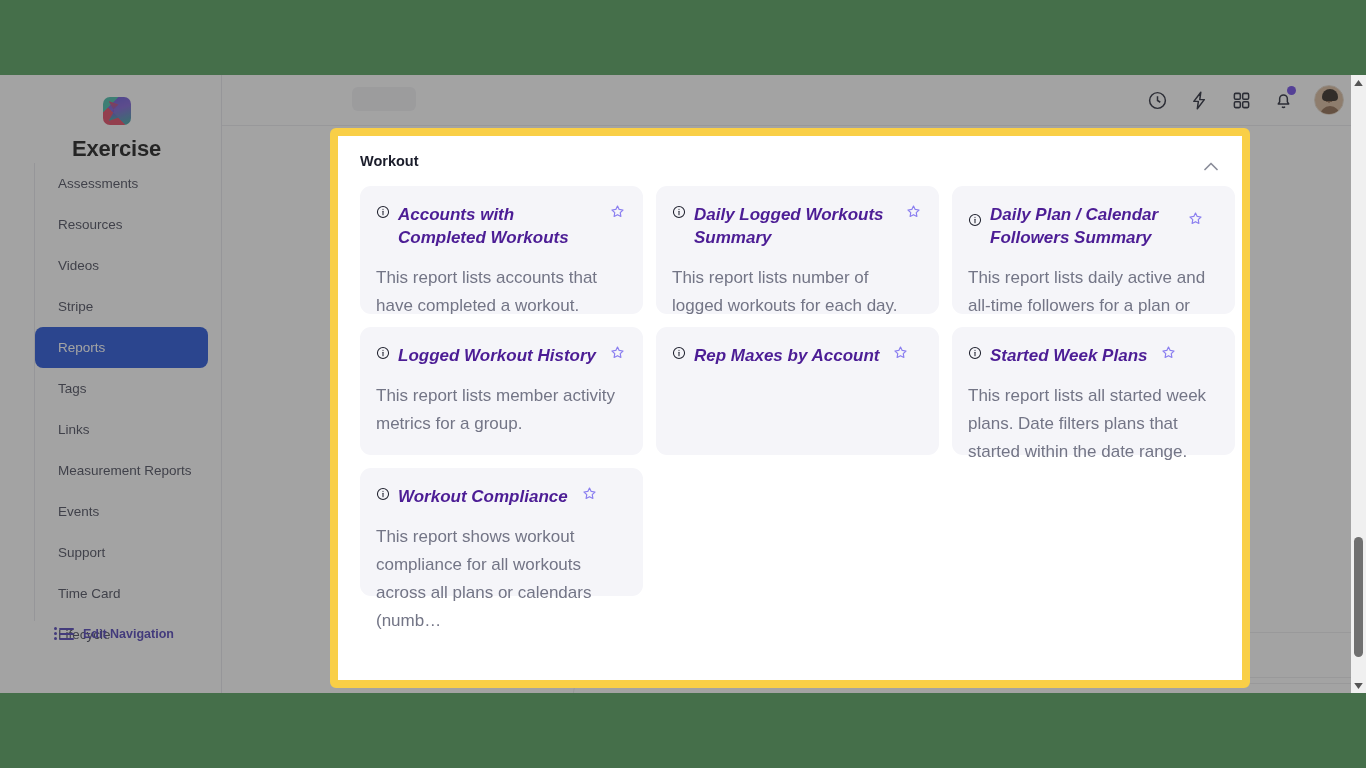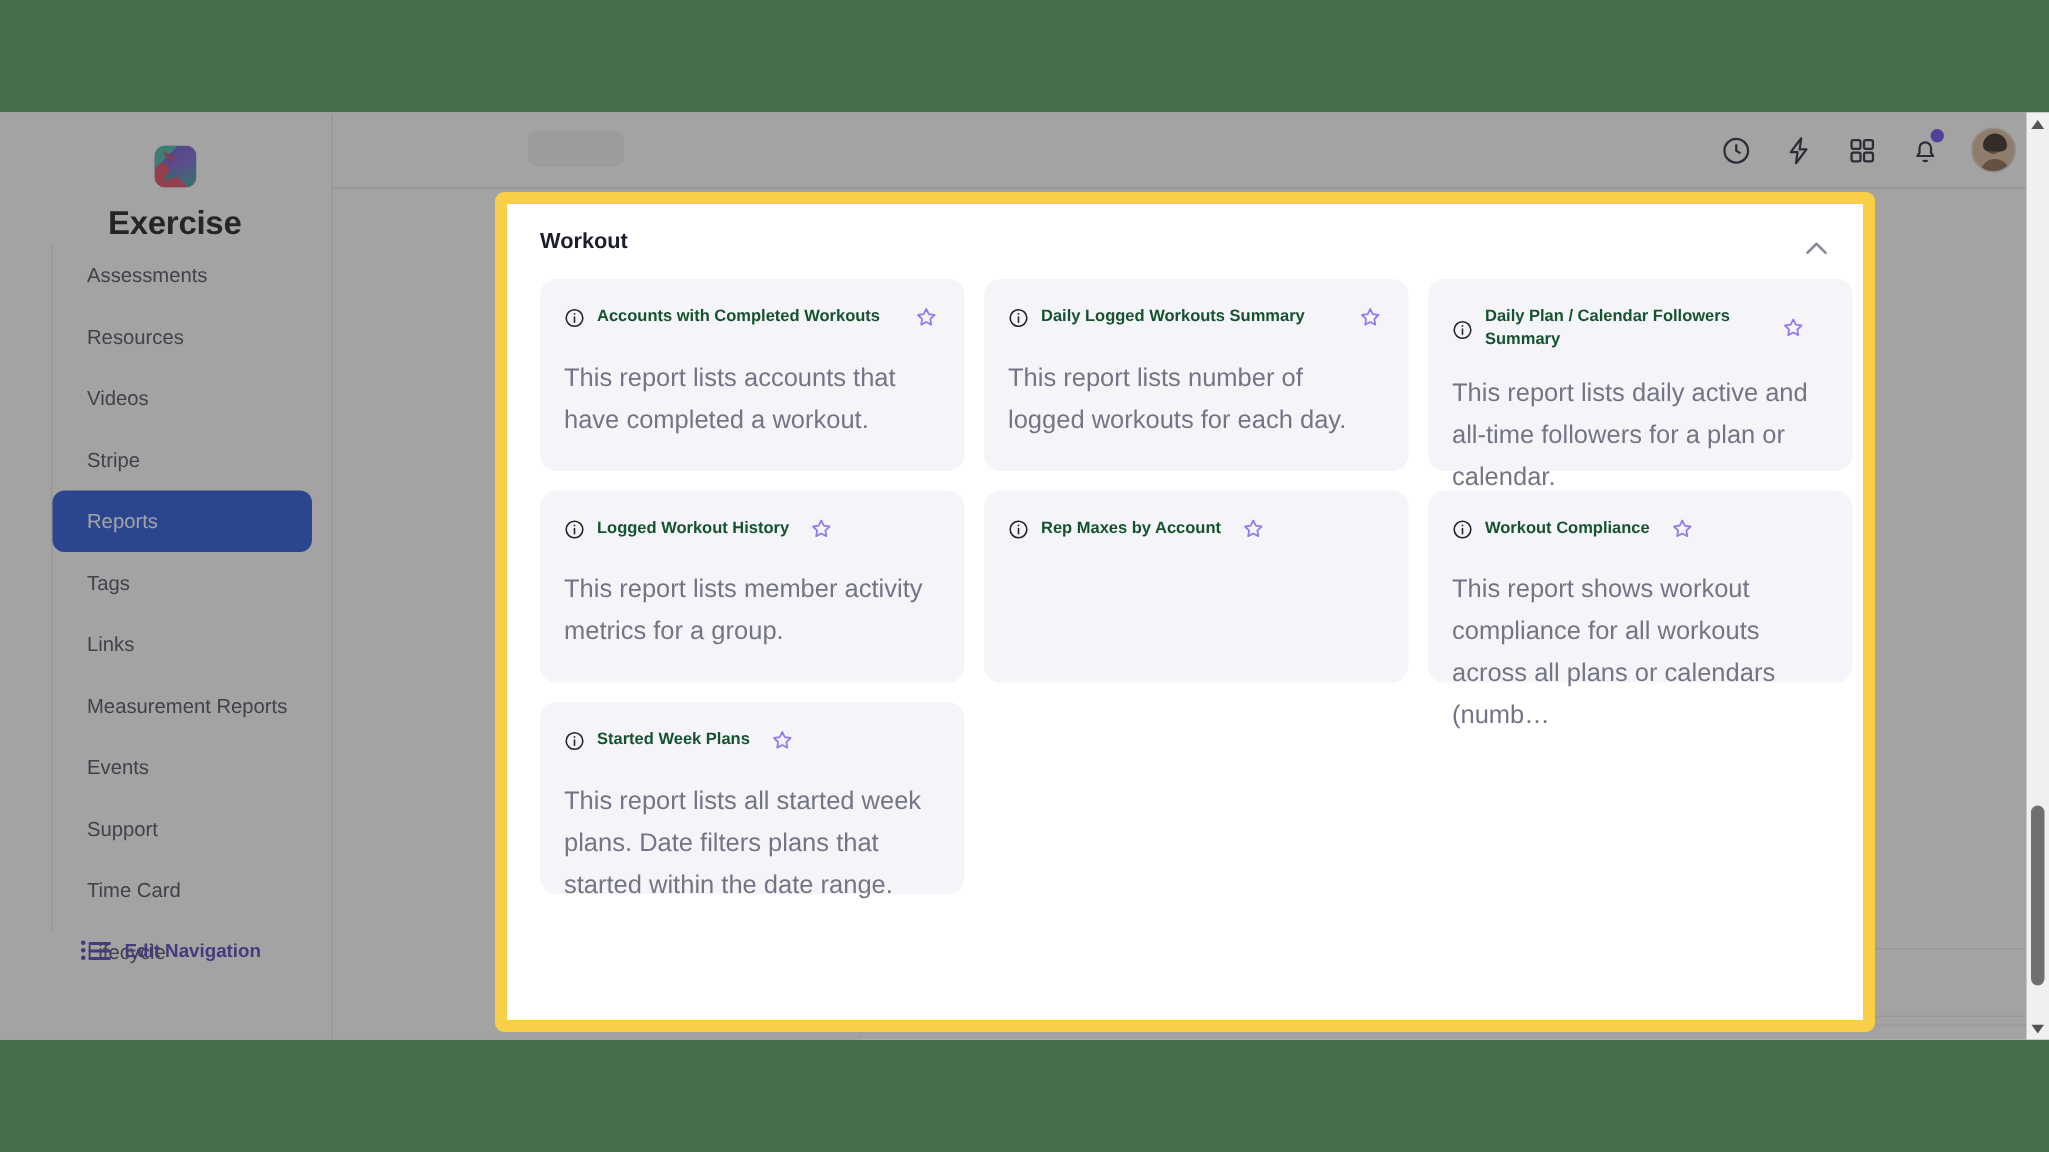--- a/index.html
+++ b/index.html
@@ -180,22 +180,22 @@
     padding: 18px 18px 16px 16px;
     height: 128px;
     cursor: pointer;
     position: relative;
   }
   .rc-head {
     display: flex; align-items: flex-start; gap: 8px;
   }
   .info-icon { flex: 0 0 auto; margin-top: 1px; }
   .rc-title {
-    font-size: 11px; font-weight: bold; color: #14532d;
-    line-height: 1.35; flex: 1 1 auto;
+    font-size: 17px; font-weight: bold; color: #4c1d95;
+    line-height: 1.35; flex: 1 1 auto; font-style: italic;
   }
   .star-icon { flex: 0 0 auto; margin-top: 0px; cursor: pointer; }
   .rc-desc {
     margin-top: 14px;
     font-size: 17px; color: #737586; line-height: 1.65;
   }
   .rc-wide .rc-title { max-width: 190px; }
 
   
   #dim {
@@ -453,47 +453,47 @@
 
     <div class="report-card">
       <div class="rc-head">
         <span class="info-icon">
           <svg width="14" height="14" viewBox="0 0 24 24" fill="none" stroke="#20222f" stroke-width="1.8">
               <circle cx="12" cy="12" r="9.5"></circle>
               <path d="M12 10.8v6" stroke-linecap="round"></path>
               <circle cx="12" cy="7.4" r="1" fill="#20222f" stroke="none"></circle>
             </svg>
         </span>
+        <span class="rc-title" style="flex:0 1 auto">Started Week Plans</span>
+        <span class="star-icon" style="margin-left:6px;margin-right:auto">
+          <svg width="15" height="15" viewBox="0 0 24 24" fill="none" stroke="#8b7ff0" stroke-width="1.9" stroke-linejoin="round">
+              <path d="M12 3.2l2.7 5.5 6.1.9-4.4 4.3 1 6-5.4-2.8-5.4 2.8 1-6L3.2 9.6l6.1-.9z"></path>
+            </svg>
+        </span>
+      </div>
+      <div class="rc-desc">This report lists all started week plans. Date filters plans that started within the date range.</div>
+    </div>
+
+    <div class="report-card">
+      <div class="rc-head">
+        <span class="info-icon">
+          <svg width="14" height="14" viewBox="0 0 24 24" fill="none" stroke="#20222f" stroke-width="1.8">
+              <circle cx="12" cy="12" r="9.5"></circle>
+              <path d="M12 10.8v6" stroke-linecap="round"></path>
+              <circle cx="12" cy="7.4" r="1" fill="#20222f" stroke="none"></circle>
+            </svg>
+        </span>
         <span class="rc-title" style="flex:0 1 auto">Workout Compliance</span>
         <span class="star-icon" style="margin-left:6px;margin-right:auto">
           <svg width="15" height="15" viewBox="0 0 24 24" fill="none" stroke="#8b7ff0" stroke-width="1.9" stroke-linejoin="round">
               <path d="M12 3.2l2.7 5.5 6.1.9-4.4 4.3 1 6-5.4-2.8-5.4 2.8 1-6L3.2 9.6l6.1-.9z"></path>
             </svg>
         </span>
       </div>
       <div class="rc-desc">This report shows workout compliance for all workouts across all plans or calendars (numb…</div>
-    </div>
-
-    <div class="report-card">
-      <div class="rc-head">
-        <span class="info-icon">
-          <svg width="14" height="14" viewBox="0 0 24 24" fill="none" stroke="#20222f" stroke-width="1.8">
-              <circle cx="12" cy="12" r="9.5"></circle>
-              <path d="M12 10.8v6" stroke-linecap="round"></path>
-              <circle cx="12" cy="7.4" r="1" fill="#20222f" stroke="none"></circle>
-            </svg>
-        </span>
-        <span class="rc-title" style="flex:0 1 auto">Started Week Plans</span>
-        <span class="star-icon" style="margin-left:6px;margin-right:auto">
-          <svg width="15" height="15" viewBox="0 0 24 24" fill="none" stroke="#8b7ff0" stroke-width="1.9" stroke-linejoin="round">
-              <path d="M12 3.2l2.7 5.5 6.1.9-4.4 4.3 1 6-5.4-2.8-5.4 2.8 1-6L3.2 9.6l6.1-.9z"></path>
-            </svg>
-        </span>
-      </div>
-      <div class="rc-desc">This report lists all started week plans. Date filters plans that started within the date range.</div>
     </div>
 
   </div>
 </section>
 
 <div id="scrollbar">
   <div class="sb-arrow" id="sb-up">
     <svg width="9" height="6" viewBox="0 0 10 7" fill="#555">
         <path d="M5 0 10 7H0z"></path>
       </svg>

